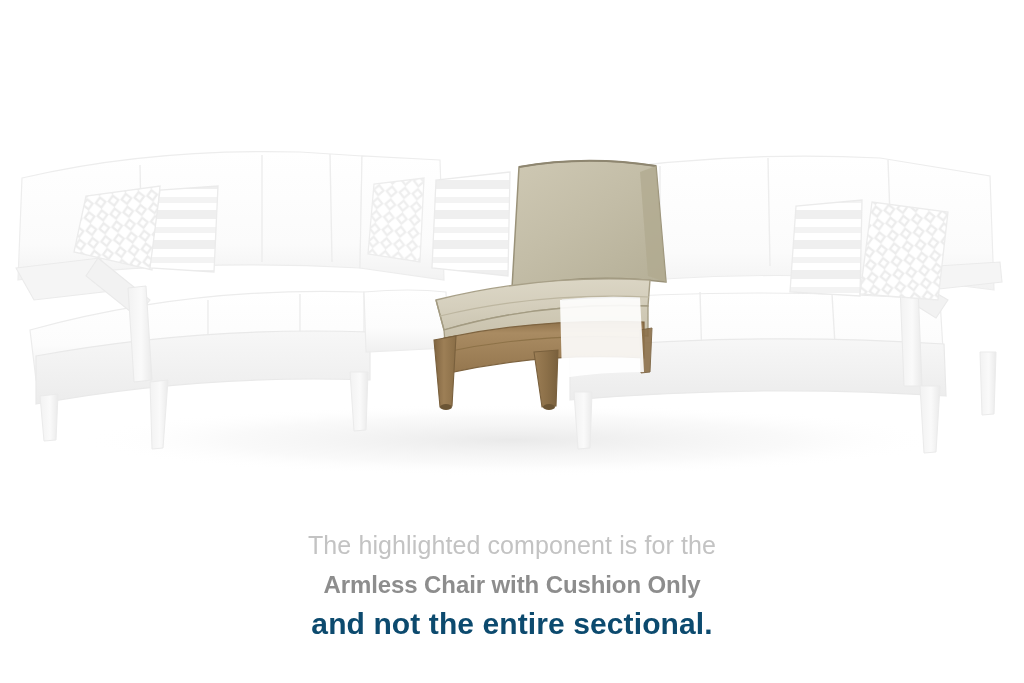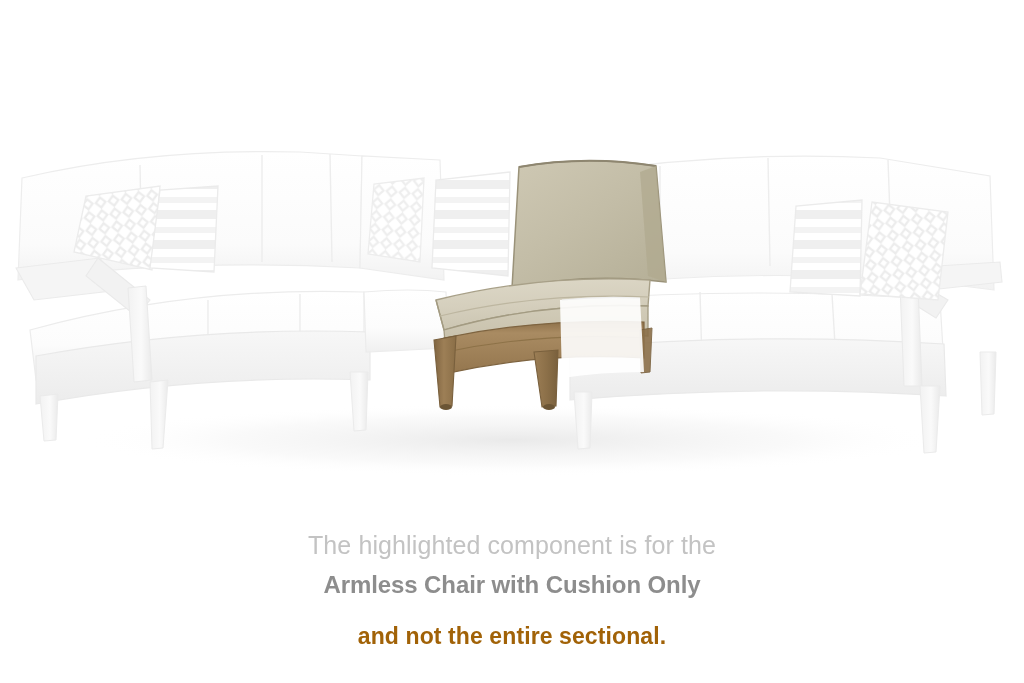--- a/index.html
+++ b/index.html
@@ -59,26 +59,26 @@
   }
   .cap-line-2 {
     font-size: 24px;
     font-weight: 700;
     color: #8d8d8d;
     letter-spacing: -0.1px;
     line-height: 46px;
     margin: 0;
   }
   .cap-line-3 {
-    font-size: 23px;
+    font-size: 30px;
     font-weight: 700;
-    color: #a16207;
+    color: #0c4a6e;
     letter-spacing: 0.1px;
     line-height: 32px;
-    margin: 12px;
+    margin: 0;
   }
 </style>
 </head>
 <body>
 
 <div id="stage">
 
   <div id="product-image">
     <svg id="product-svg" viewBox="0 0 1024 500" xmlns="http://www.w3.org/2000/svg" aria-label="Outdoor sectional sofa with the armless chair component highlighted">
       <defs>

